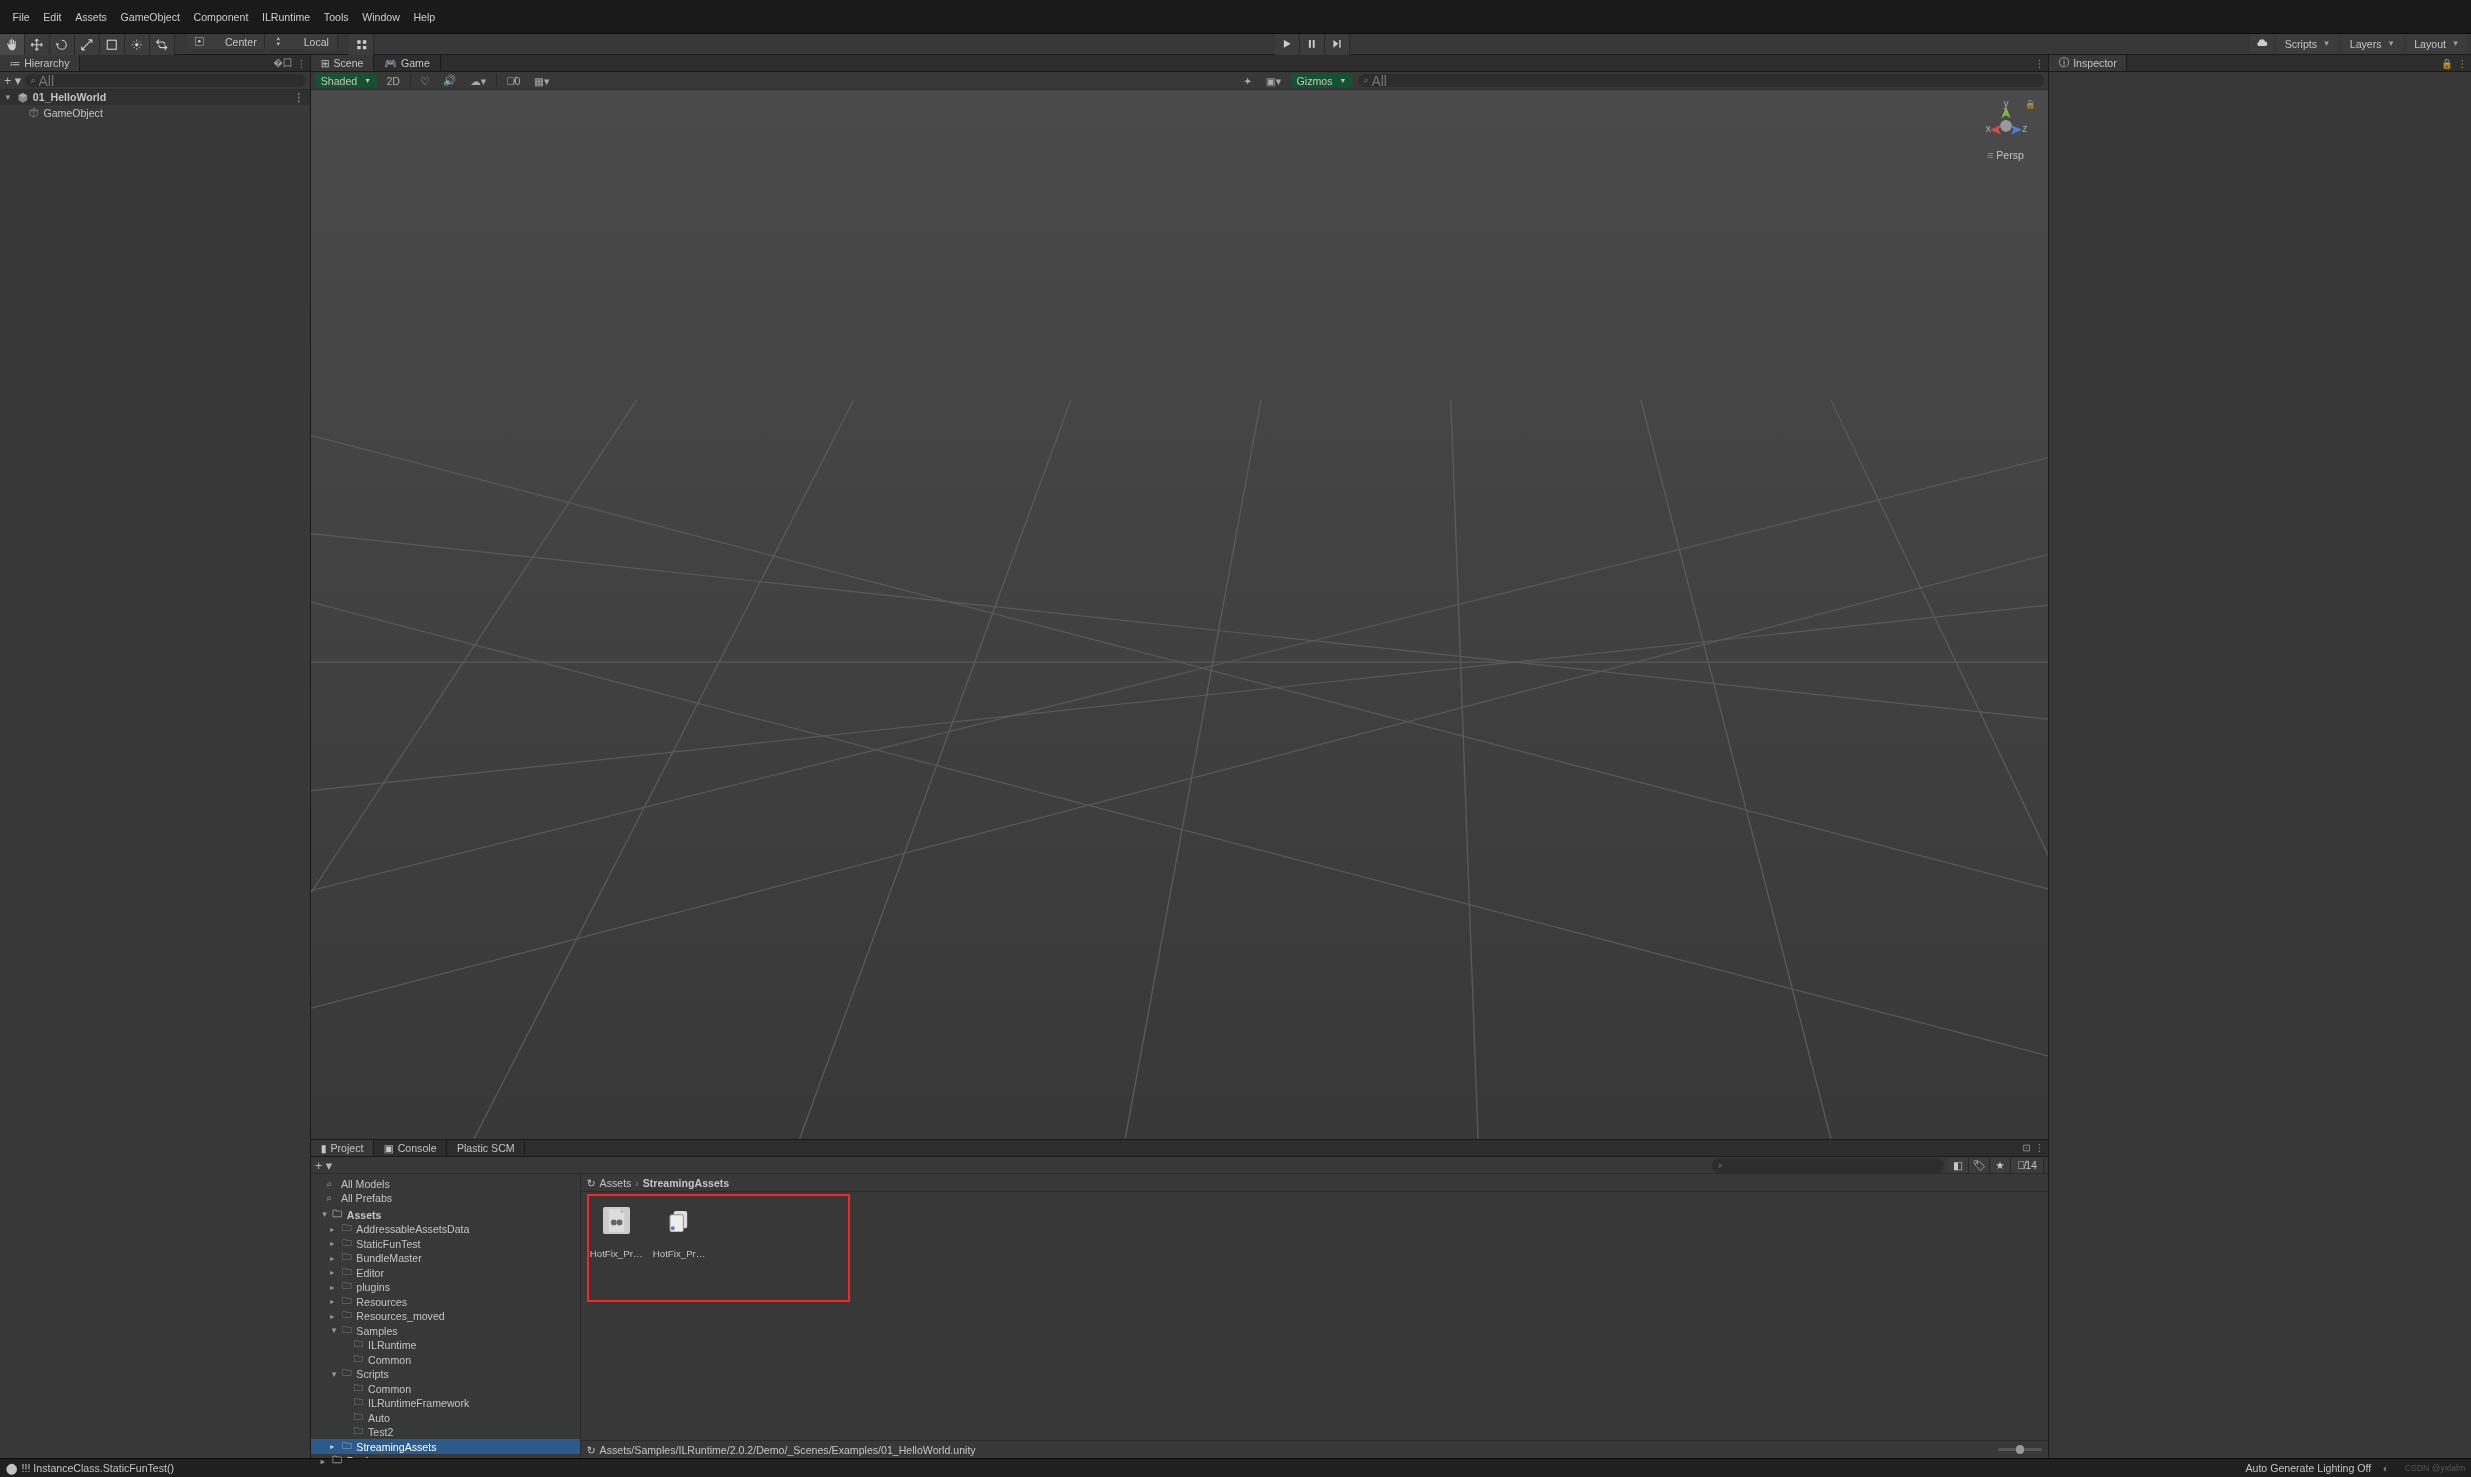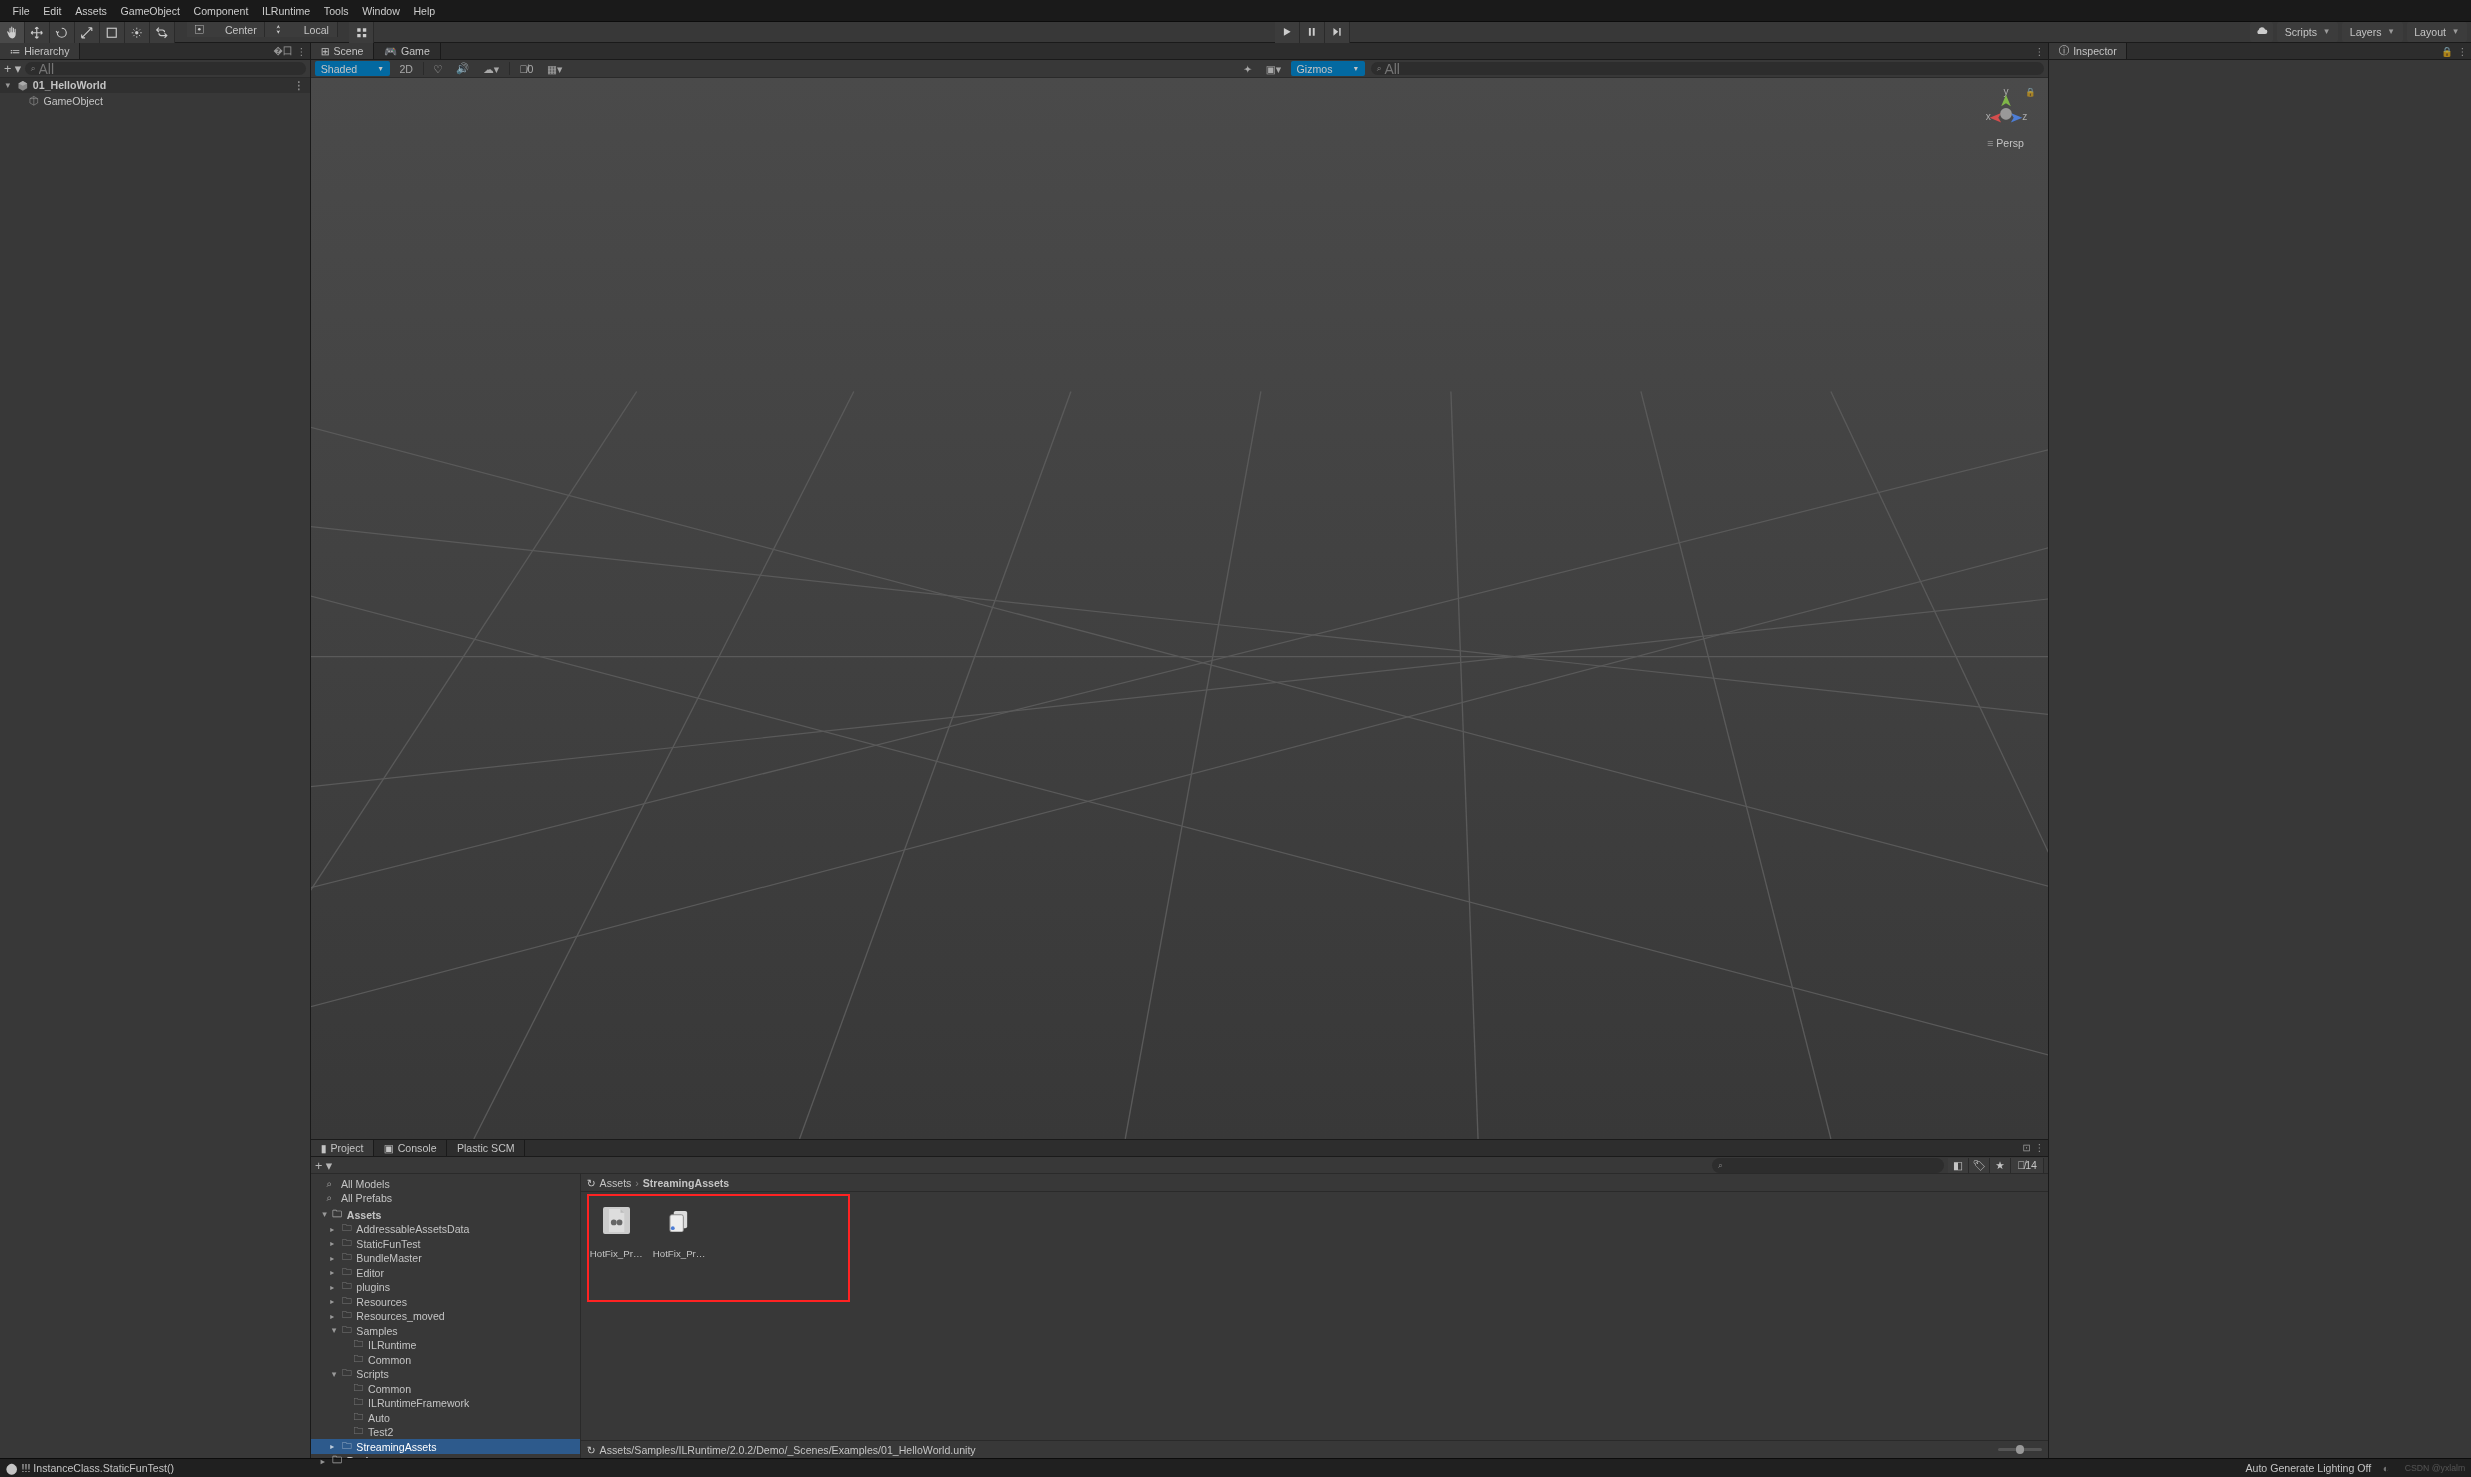--- a/index.html
+++ b/index.html
@@ -7,21 +7,21 @@
 .root { display: flex; flex-direction: column; height: 100vh; }
 
 
 .titlebar { background: #8b4513; height: 17.4px; display: flex; align-items: center; padding: 0 3.9px; }
 .titlebar .title-text { flex: 1; font-size: 10.6px; color: #fff; }
 .titlebar .ubuntu-btn { width: 10.6px; height: 10.6px; border-radius: 50%; background: #333; margin-right: 5.8px; }
 .win-btns { display: flex; gap: 11.6px; padding-right: 7.7px; }
 .win-btn { width: 29px; text-align: center; color: #fff; }
 
 
-.menubar { background: #1a1a1a; height: 22px; display: flex; align-items: center; padding: 0 5.8px; gap: 0; border-bottom: 1px solid #0c0c0c; }
+.menubar { background: #1a1a1a; height: 34px; display: flex; align-items: center; padding: 0 5.8px; gap: 0; border-bottom: 1px solid #0c0c0c; }
 .menubar .menu-item { padding: 0 6.8px; color: #ccc; font-size: 10.6px; }
 
 
 .toolbar { background: #383838; height: 21px; display: flex; align-items: center; border-bottom: 1px solid #1a1a1a; }
 .tool-group { display: flex; height: 100%; }
 .tool-btn { width: 25px; height: 21px; display: flex; align-items: center; justify-content: center; border-right: 1px solid #2a2a2a; background: #3c3c3c; }
 .tool-btn.first { background: #494949; }
 .tbtn-label { padding: 0 7.7px; display: flex; align-items: center; gap: 20px; background: #3c3c3c; height: 15px; border-right: 1px solid #2a2a2a; }
 .spacer { flex: 1; }
 .play-group { display: flex; margin: 0 auto; }
@@ -53,21 +53,21 @@
 .search-mini input { background: transparent; border: none; outline: none; color: #ccc; font-size: 14px; width: 100%; margin-left: 2.9px; }
 .hier-body { flex: 1; background: #383838; overflow: auto; }
 .hier-row { height: 15.4px; display: flex; align-items: center; padding-left: 3.9px; gap: 2.9px; }
 .hier-row.scene { background: #303030; font-weight: bold; }
 .hier-row .fold { width: 9.7px; font-size: 7.7px; opacity: .7; }
 .hier-row .icon { width: 13.5px; display: flex; justify-content: center; }
 .hier-row .dots { margin-left: auto; padding-right: 5.8px; opacity: .6; }
 
 
 .scene-toolbar { height: 17.4px; background: #383838; display: flex; align-items: center; padding: 0 3.9px; gap: 5.8px; border-bottom: 1px solid #2a2a2a; }
-.scene-dd { padding: 0 5.8px; display: flex; align-items: center; gap: 20px; background: #0369a1; height: 14.5px; border-radius: 1.9px; }
+.scene-dd { padding: 0 5.8px; display: flex; align-items: center; gap: 7px; background: #14532d; height: 14.5px; border-radius: 1.9px; }
 .scene-dd .arrow { font-size: 6.8px; }
 .scene-btn { padding: 0 3.9px; opacity: .8; }
 .scene-toolbar .sep { width: 1px; height: 13.5px; background: #2a2a2a; }
 .scene-body { flex: 1; position: relative; background: linear-gradient(180deg, #4a4a4a 0%, #383838 100%); overflow: hidden; }
 .scene-body svg { width: 100%; height: 100%; }
 .gizmo { position: absolute; top: 9.7px; right: 13.5px; width: 58px; text-align: center; }
 .gizmo-cube { width: 48px; height: 48px; position: relative; margin: 0 auto; }
 .gizmo-label { color: #bbb; font-size: 9.7px; margin-top: 1.9px; }
 .gizmo-lock { position: absolute; top: 0; right: -1.9px; font-size: 8.7px; opacity: .6; }
 

